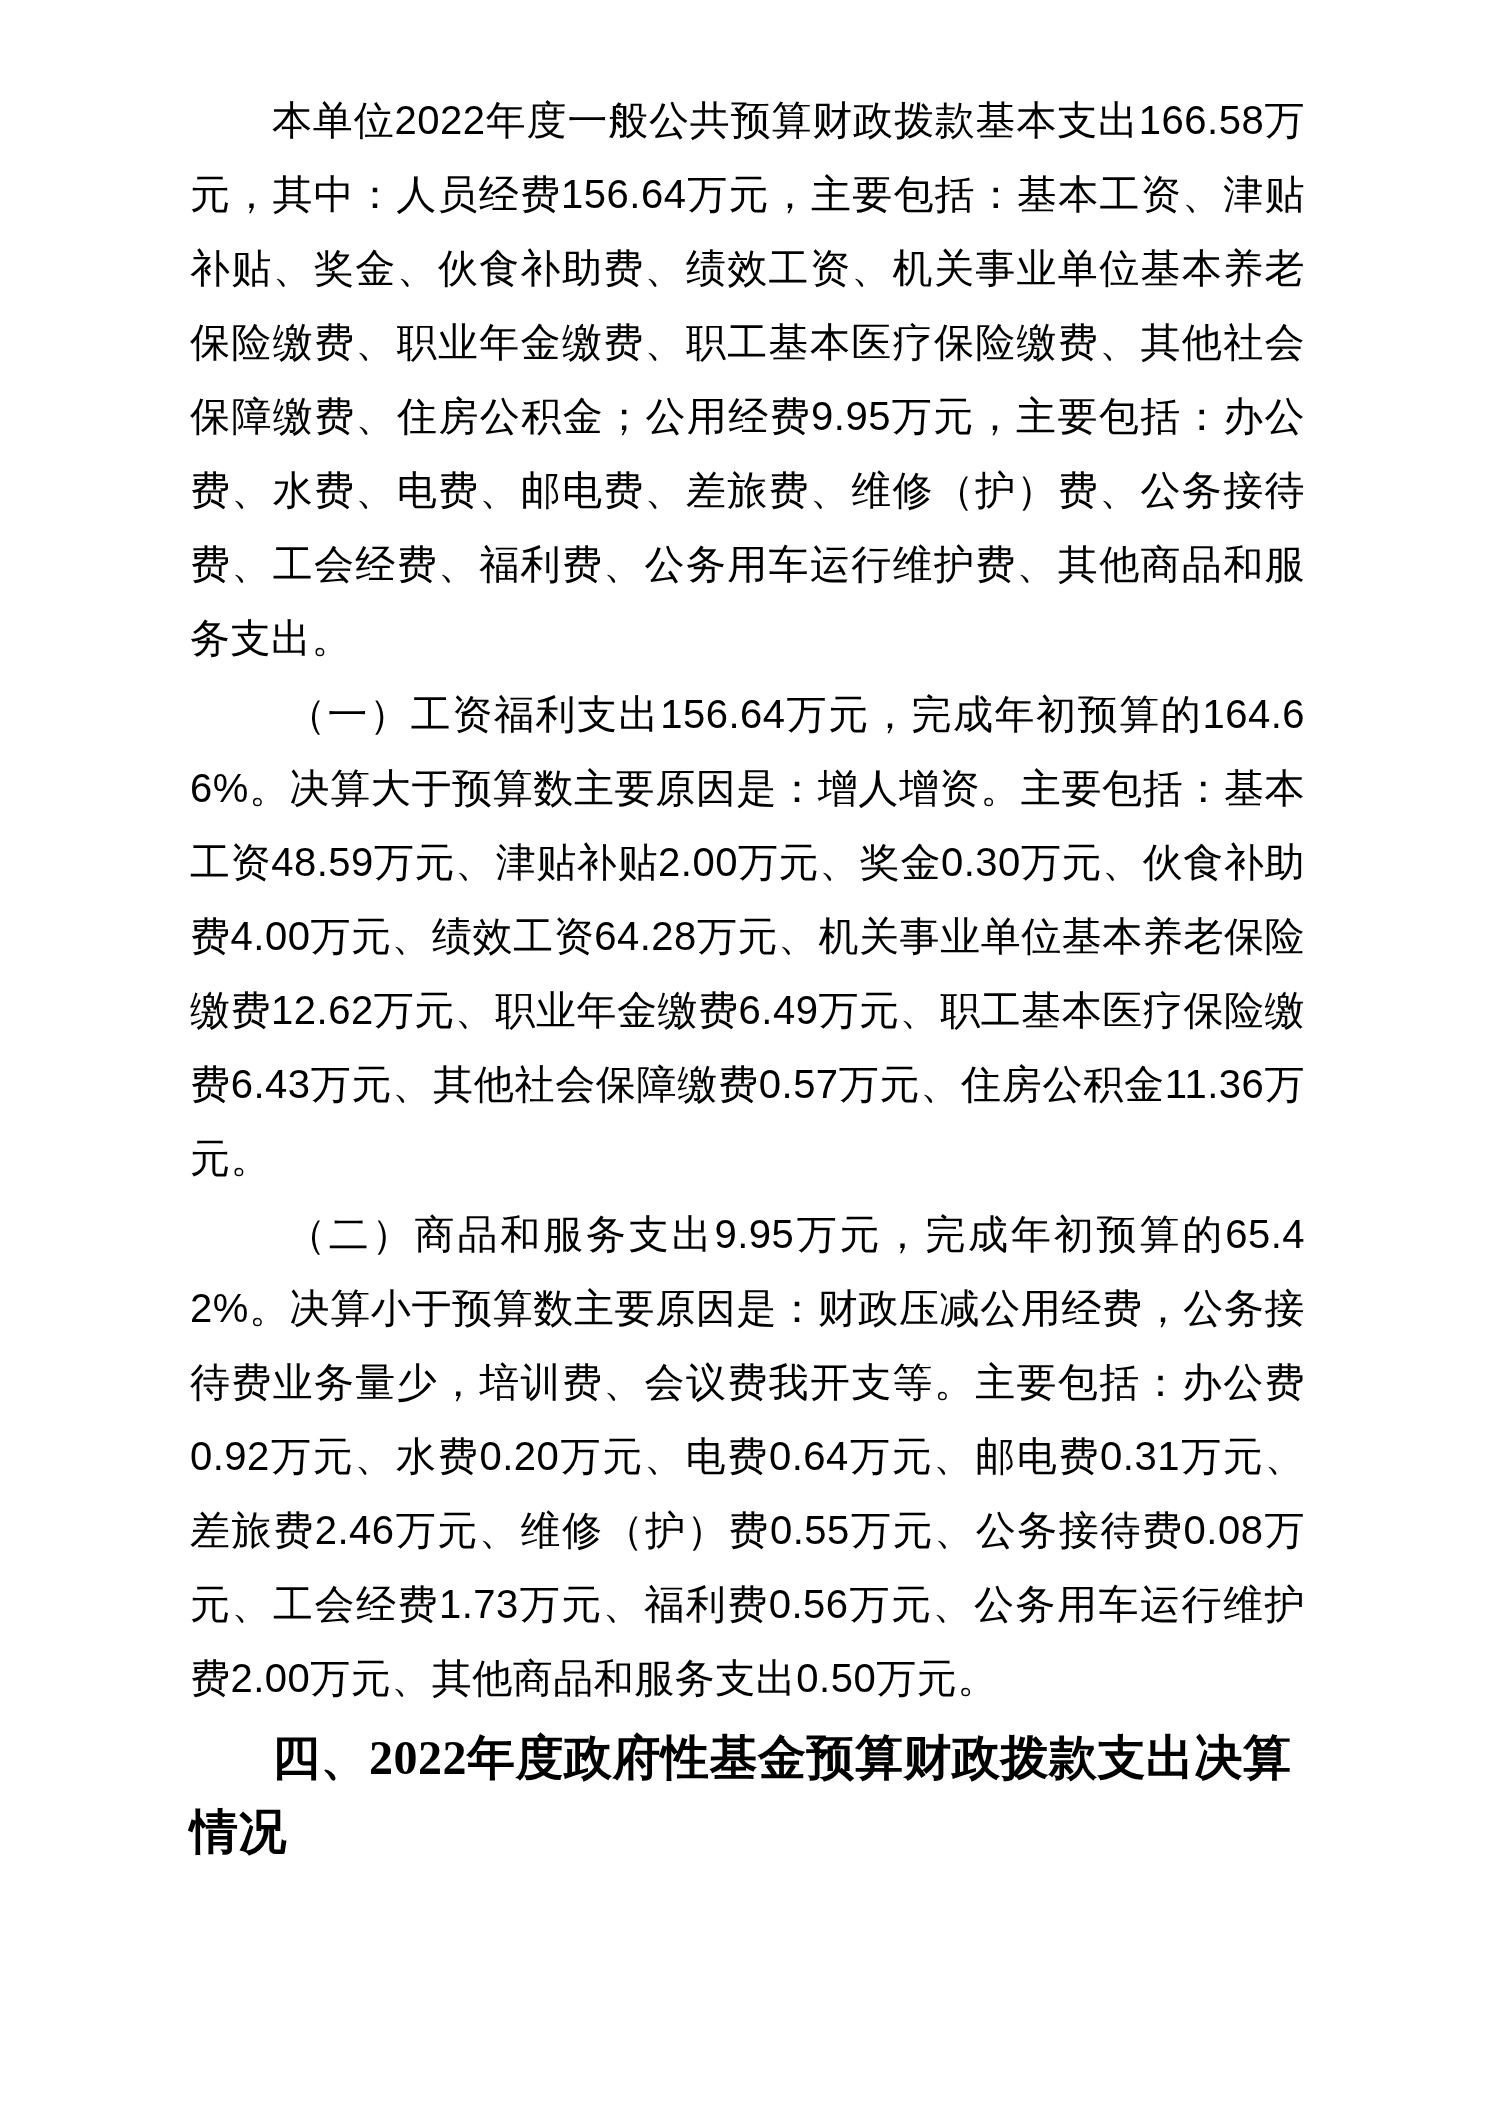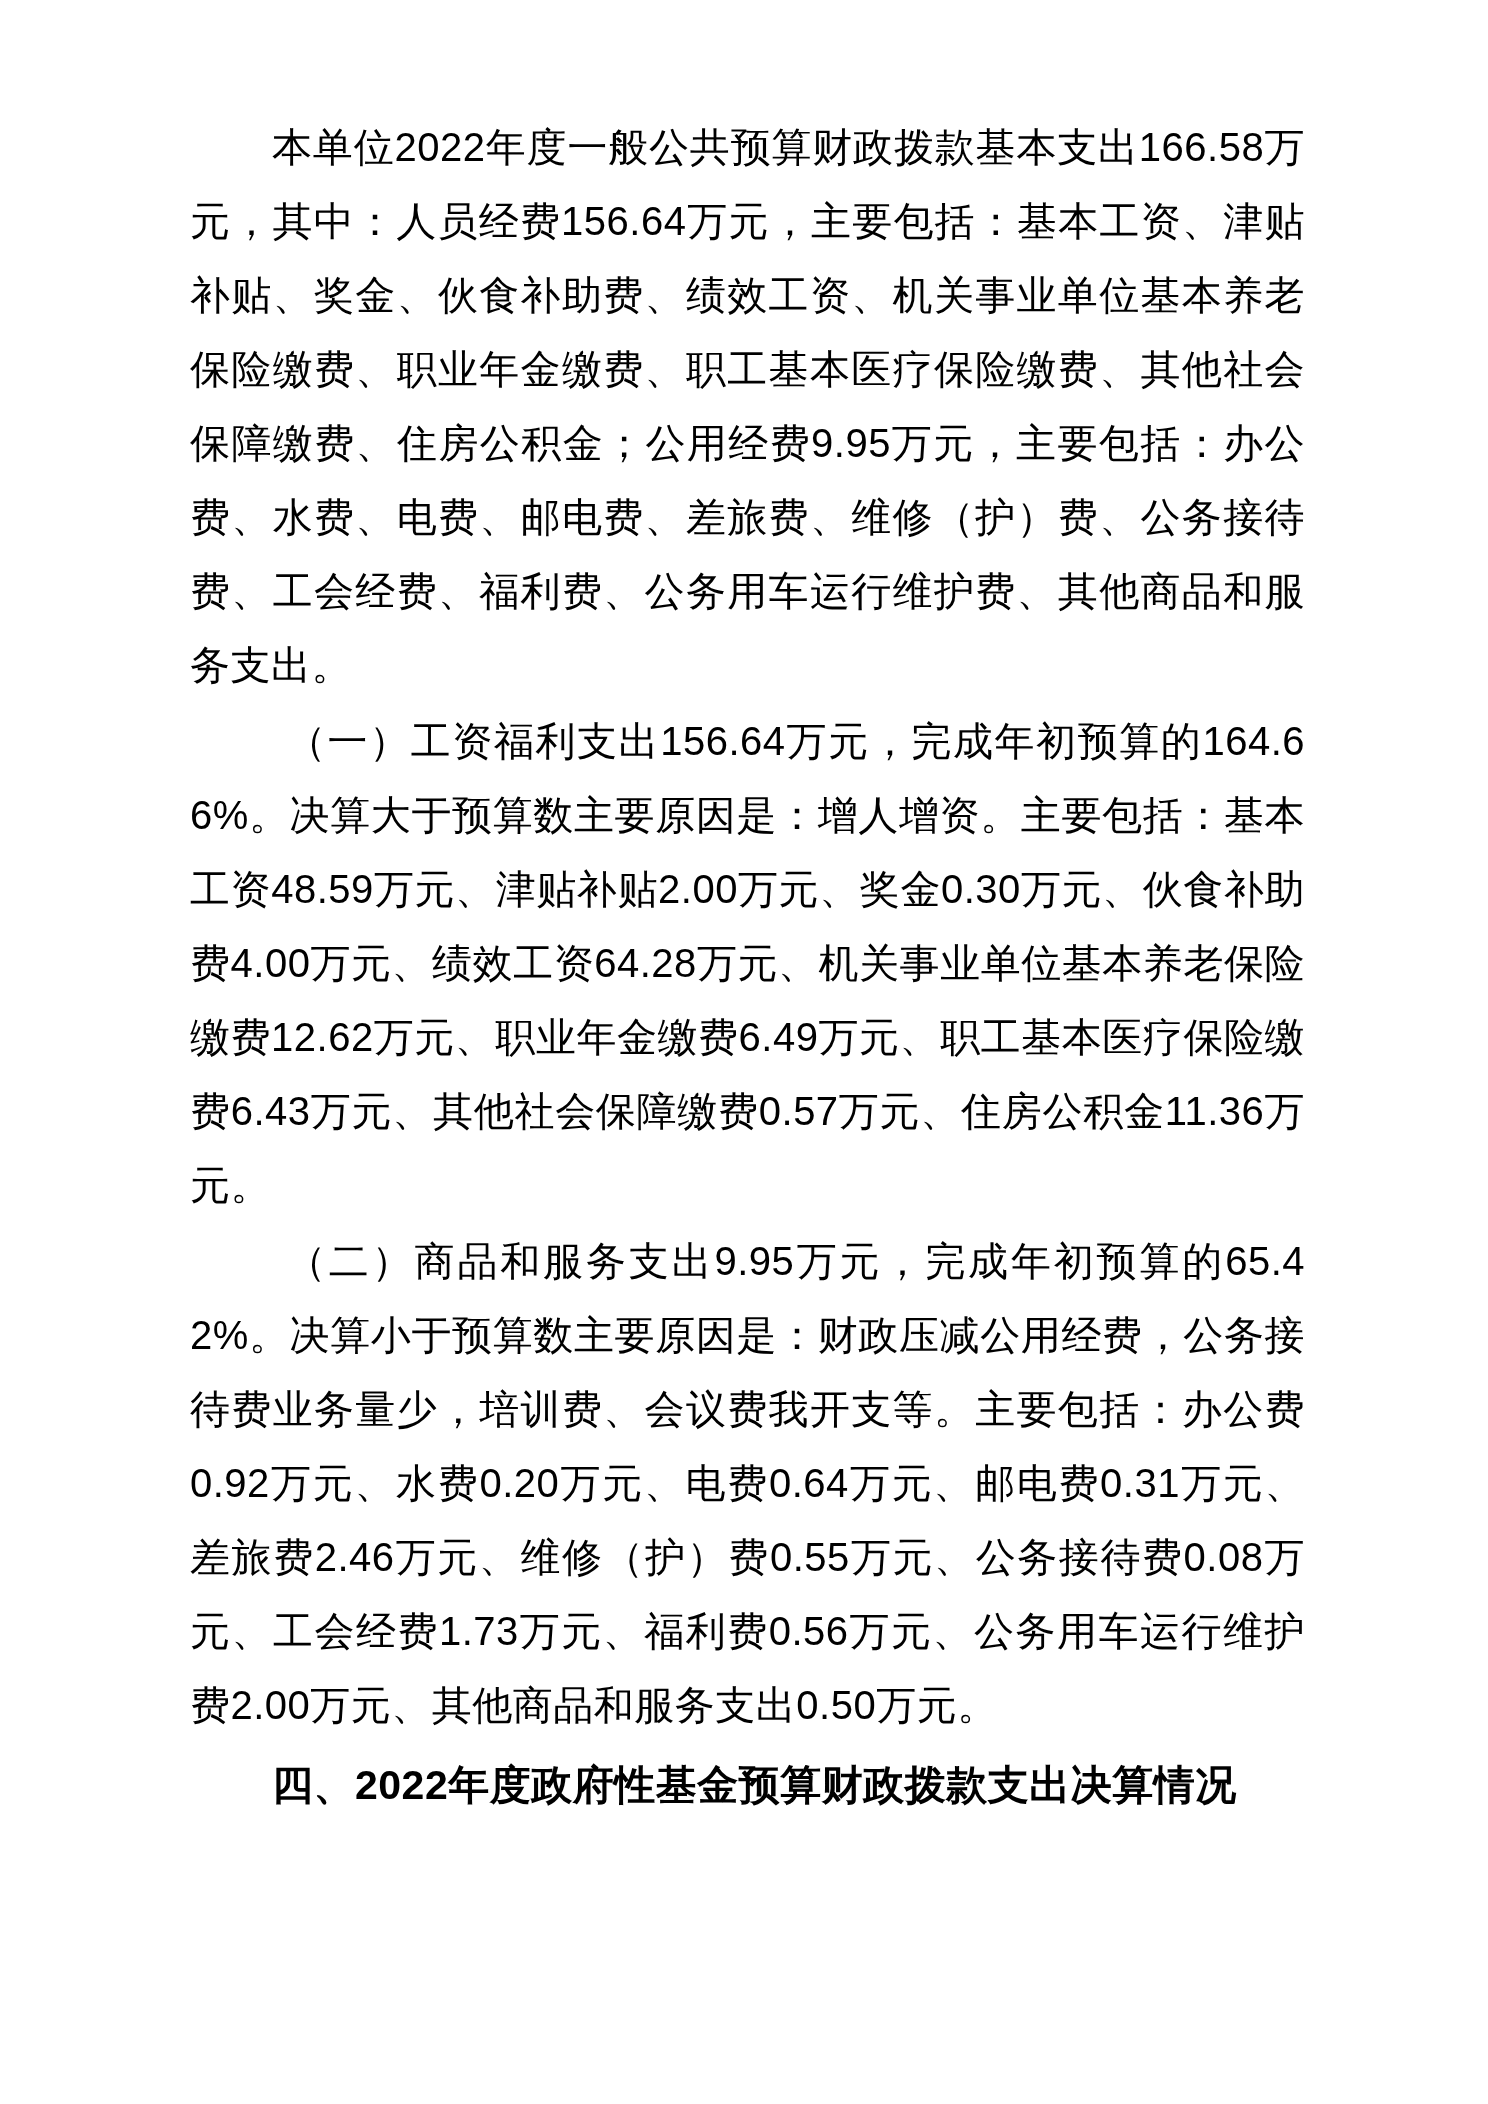--- a/index.html
+++ b/index.html
@@ -12,21 +12,21 @@
     height: 2104px;
     font-family: "Liberation Serif", "DejaVu Serif", serif;
     color: #000000;
     overflow: hidden;
   }
   .page {
     position: relative;
     width: 1488px;
     height: 2104px;
     box-sizing: border-box;
-    padding: 110px 185px 0 190px;
+    padding: 83px 185px 0 190px;
   }
   .doc-body {
     width: 1115px;
   }
   p.para {
     margin: 0 0 2px 0;
     font-size: 40px;
     line-height: 74px;
     text-align: justify;
     text-justify: inter-ideograph;
@@ -37,23 +37,23 @@
     word-break: break-all;
   }
   p.indent2 {
     text-indent: 82px;
   }
   p.indent-wide {
     text-indent: 96px;
   }
   h2.section-heading {
     margin: 6px 0 0 0;
-    font-size: 41px;
+    font-size: 48px;
     line-height: 74px;
-    font-family: Liberation Sans, sans-serif;
+    font-family: Liberation Serif, serif;
     font-weight: bold;
     text-indent: 82px;
     letter-spacing: 0.5px;
     word-break: break-all;
   }
 </style>
 </head>
 <body>
 
 <div class="page">

